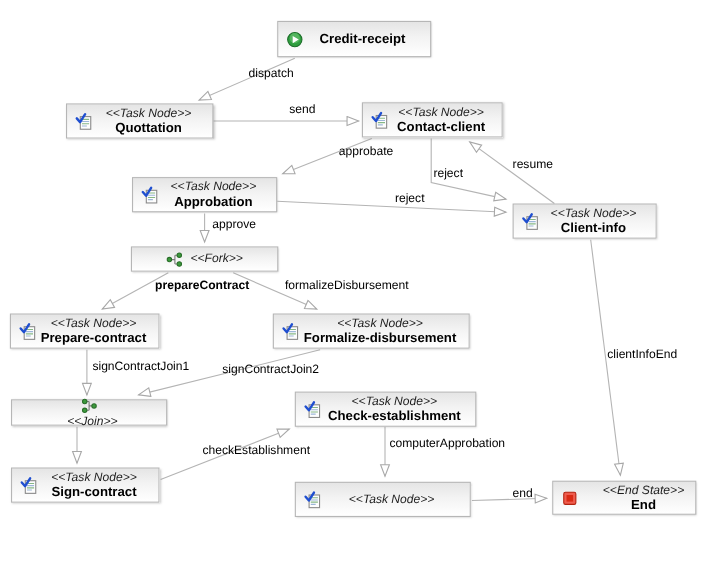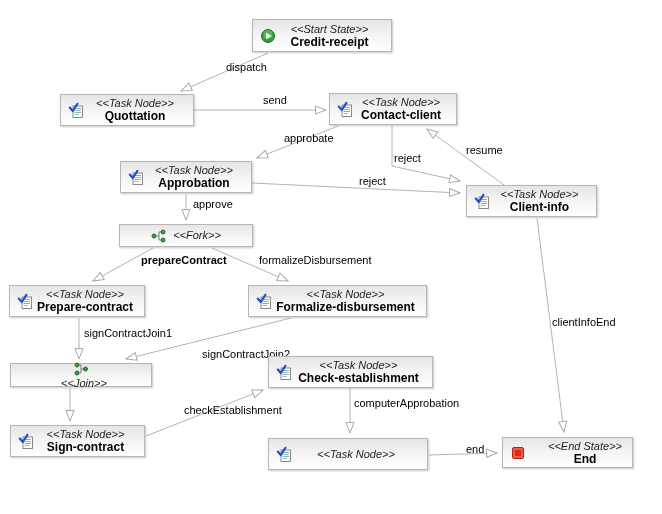--- a/index.html
+++ b/index.html
@@ -43,43 +43,42 @@
       <polyline points="291,318 126,359" class="edge" marker-end="url(#arrow)"></polyline>
       <polyline points="70,388 70,421" class="edge" marker-end="url(#arrow)"></polyline>
       <polyline points="146,436 263,390" class="edge" marker-end="url(#arrow)"></polyline>
       <polyline points="350,388 350,433" class="edge" marker-end="url(#arrow)"></polyline>
       <polyline points="429,455 497,453" class="edge" marker-end="url(#arrow)"></polyline>
       <polyline points="537,218 564,432" class="edge" marker-end="url(#arrow)"></polyline>
     </svg>
   <div id="labels">
       <div class="edge-label" style="left: 226px; top: 61px;">dispatch</div>
       <div class="edge-label" style="left: 263px; top: 94px;">send</div>
-      <div class="edge-label" style="left: 284px; top: 132px;">approbate</div>
+      <div class="edge-label" style="left: 308px; top: 132px;">approbate</div>
       <div class="edge-label" style="left: 394px; top: 152px;">reject</div>
       <div class="edge-label" style="left: 466px; top: 144px;">resume</div>
       <div class="edge-label" style="left: 359px; top: 175px;">reject</div>
       <div class="edge-label" style="left: 193px; top: 198px;">approve</div>
       <div class="edge-label" style="left: 141px; top: 254px; font-weight: bold;">prepareContract</div>
       <div class="edge-label" style="left: 259px; top: 254px;">formalizeDisbursement</div>
       <div class="edge-label" style="left: 84px; top: 327px;">signContractJoin1</div>
-      <div class="edge-label" style="left: 202px; top: 330px; margin-top: 18px;">signContractJoin2</div>
+      <div class="edge-label" style="left: 202px; top: 330px;">signContractJoin2</div>
       <div class="edge-label" style="left: 184px; top: 404px;">checkEstablishment</div>
       <div class="edge-label" style="left: 354px; top: 397px;">computerApprobation</div>
       <div class="edge-label" style="left: 466px; top: 443px;">end</div>
       <div class="edge-label" style="left: 552px; top: 316px;">clientInfoEnd</div>
     </div>
   <div id="nodes">
       <div class="node" style="left: 252px; top: 19px; width: 140px; height: 33px;">
         <span class="icon"><svg width="16" height="16" viewBox="0 0 16 16">
             <circle cx="8" cy="8" r="6.5" fill="#2f9e3f" stroke="#1d6e2a"></circle>
             <circle cx="8" cy="6.7" r="4.6" fill="#54b55f"></circle>
             <path d="M6.1 4.7 L11.6 8 L6.1 11.3 Z" fill="#ffffff"></path>
           </svg></span>
         <span class="text">
-          <span class="stereotype">&lt;&lt;Start State&gt;&gt;</span>
           <span class="name">Credit-receipt</span>
         </span>
       </div>
       <div class="node" style="left: 60px; top: 94px; width: 134px; height: 32px;">
         <span class="icon"><svg width="17" height="17" viewBox="0 0 17 17">
             <rect x="5" y="4" width="9.5" height="11.5" fill="#fdfdfd" stroke="#8a8a8a"></rect>
             <line x1="6.5" y1="6.5" x2="13" y2="6.5" stroke="#86b786"></line>
             <line x1="6.5" y1="8.5" x2="13" y2="8.5" stroke="#9db6d8"></line>
             <line x1="6.5" y1="10.5" x2="13" y2="10.5" stroke="#86b786"></line>
             <line x1="6.5" y1="12.5" x2="11" y2="12.5" stroke="#9db6d8"></line>

